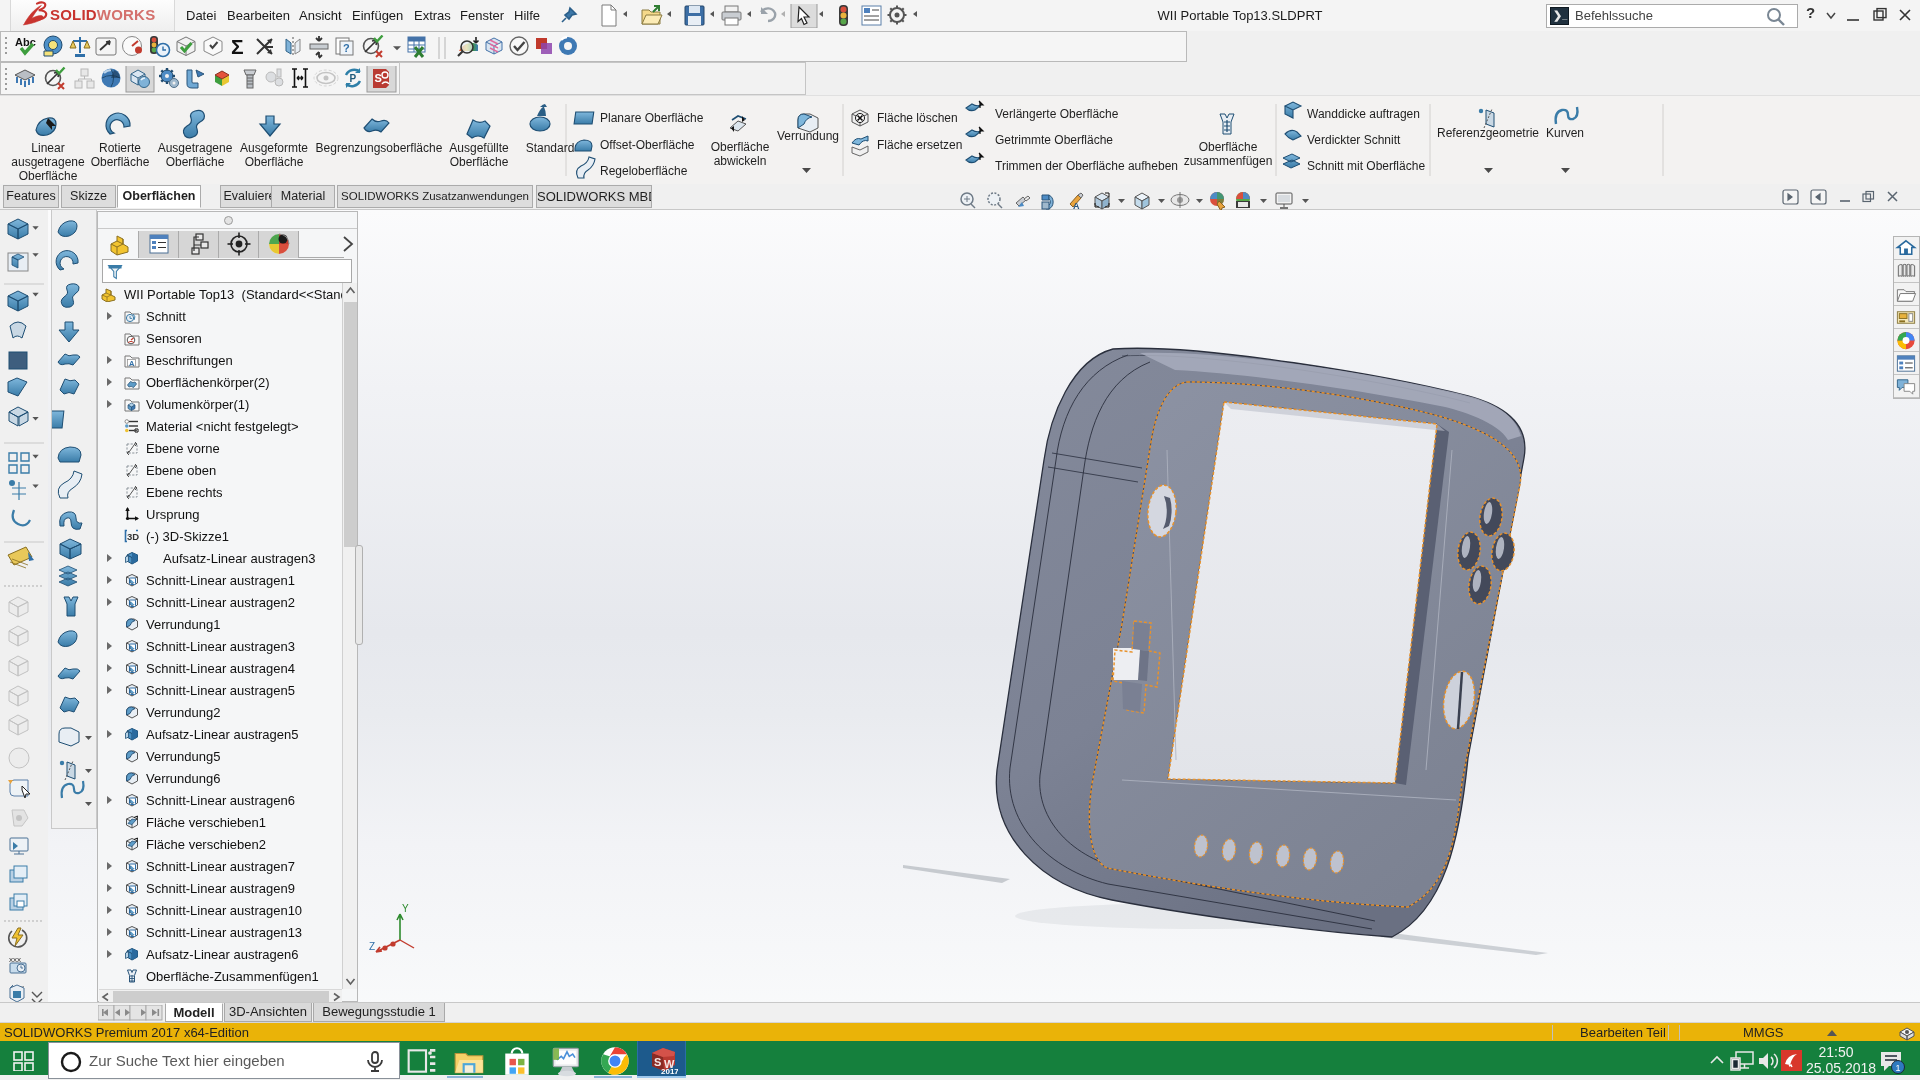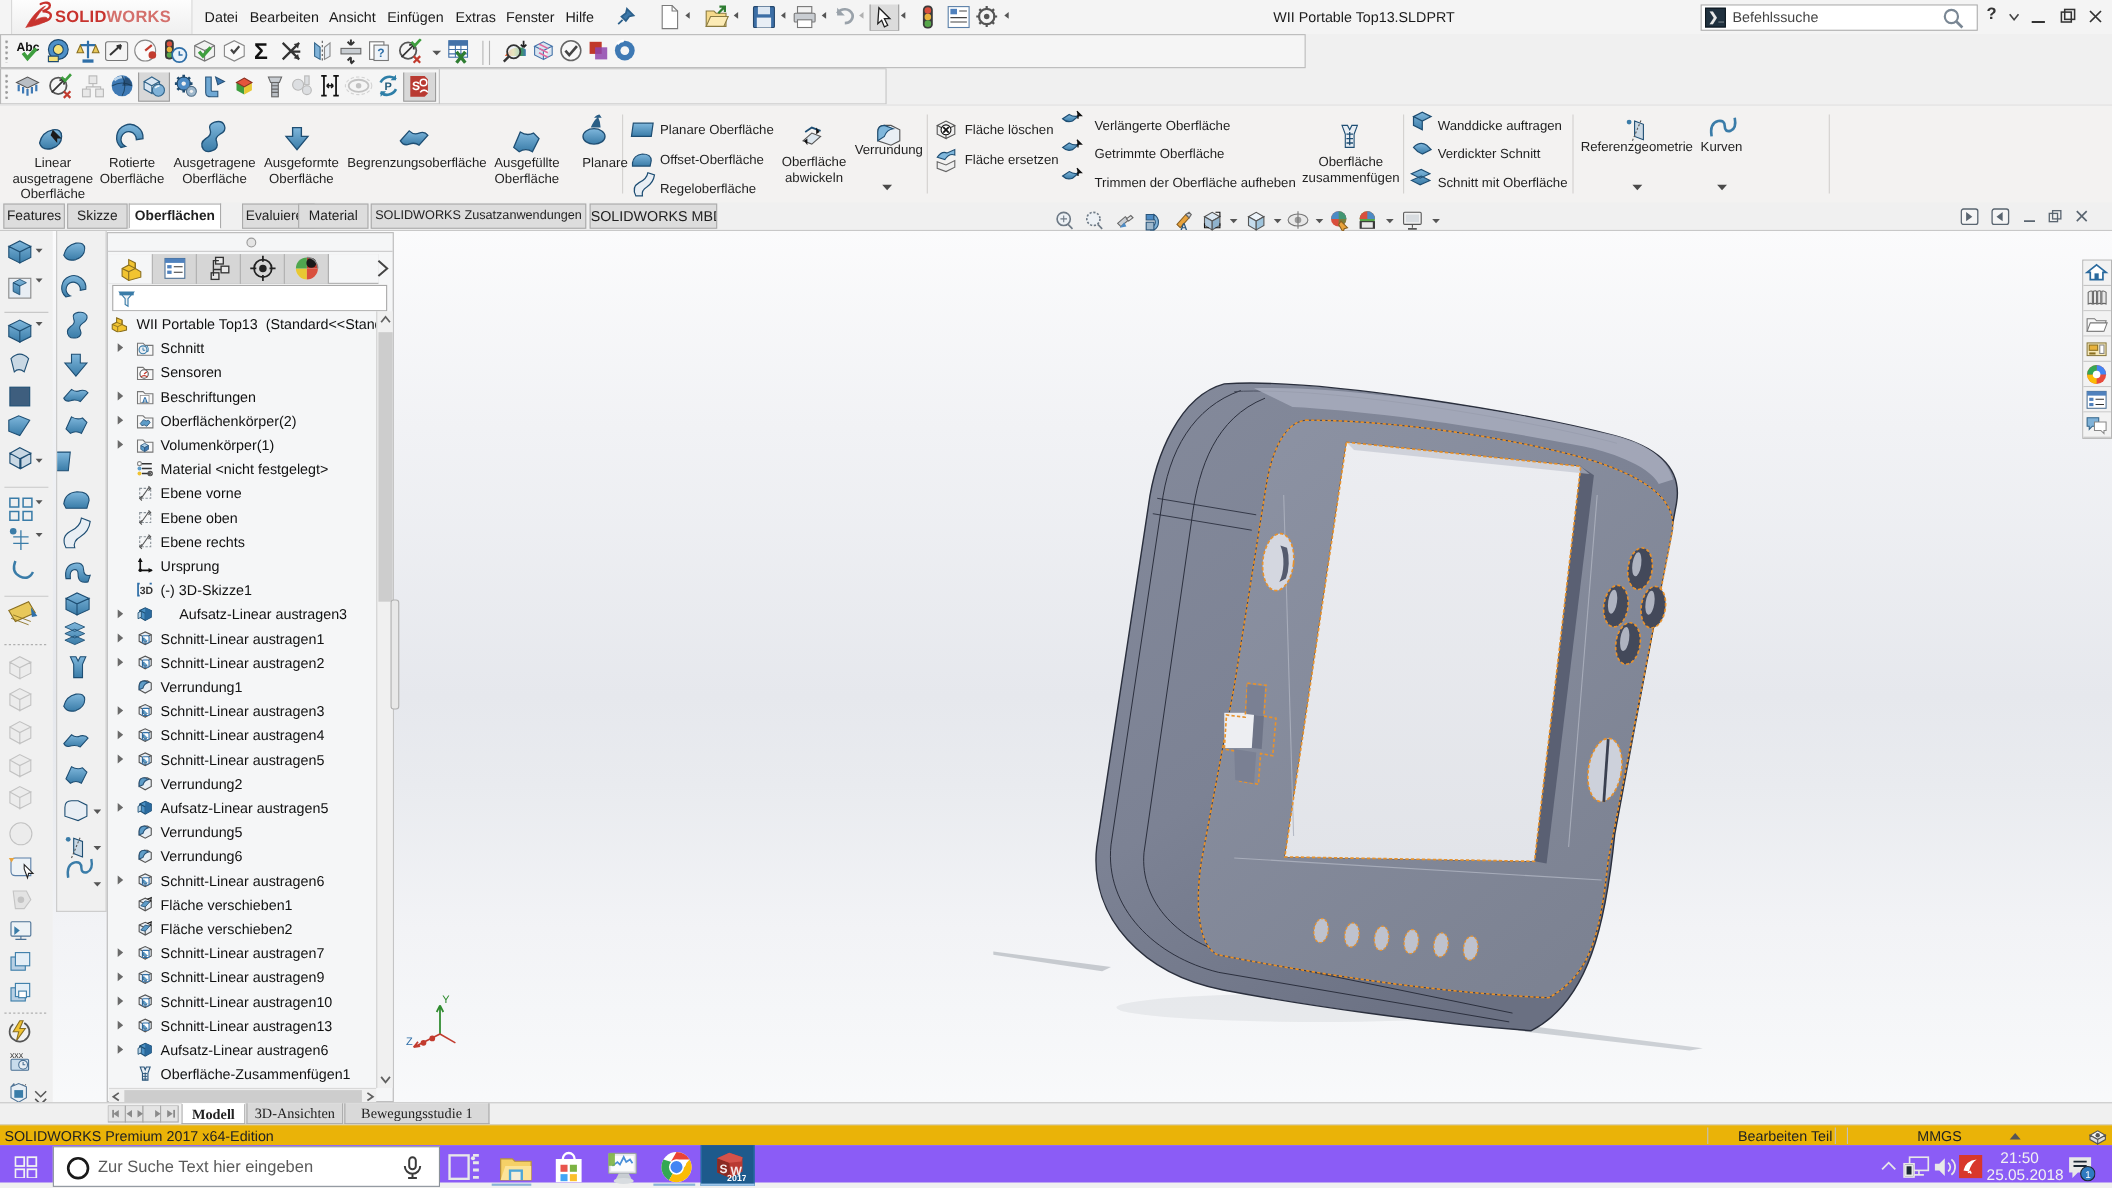--- a/index.html
+++ b/index.html
@@ -38,24 +38,24 @@
 .ftab { position:absolute; top:0; width:40px; height:27px; border-right:1px solid #ABABAB; background:#D6D6D6;}
 .ftab.active { background:#F5F6F7; }
 #filterbox { position:absolute; left:4px; top:47px; width:250px; height:24px; background:#FFFFFF; border:1px solid #A8A8A8; }
 #tree { position:absolute; left:1px; top:71px; width:243px; height:706px; background:#F5F6F7; font-size:13px; color:#111; overflow:hidden; }
 #tree span { white-space:nowrap; }
 .texp { position:absolute; width:0; height:0; border-top:4px solid transparent; border-bottom:4px solid transparent; border-left:5px solid #6A6A6A; }
 
 #rrail { left:1893px; top:236px; width:27px; height:163px; background:#EDEDED; border:1px solid #B5B5B5; }
 .rcell { position:absolute; left:0px; width:25px; height:23px; border-bottom:1px solid #C4C4C4; background:#F2F2F2;}
 
-#btabs { left:0; top:1002px; width:1920px; height:20px; background:#F0F0F0; border-top:1px solid #C8C8C8;font-family:Liberation Serif, serif;}
+#btabs { left:0; top:1002px; width:1920px; height:20px; background:#F0F0F0; border-top:1px solid #C8C8C8;}
 .btab { position:absolute; top:0px; height:19px; background:#D9D9D9; border:1px solid #A9A9A9; border-top:none; font-size:13px; color:#222; text-align:center; line-height:18px;}
 #statusbar { left:0; top:1022px; width:1920px; height:19px; background:#eab308; border-top:1px solid #D5D5D5; font-size:13px; color:#222;}
-#taskbar { left:0; top:1041px; width:1920px; height:34px; background:#8b5cf6; }
+#taskbar { left:0; top:1041px; width:1920px; height:34px; background:#15803d; }
 #tsearch { position:absolute; left:48px; top:1px; width:352px; height:37px; background:#FFFFFF; border:1px solid #8A9199; font-size:15px; color:#5A5A5A; }
 .ticon { position:absolute; top:4px; width:32px; height:32px; }
 </style>
 </head>
 <body>
 <div id="app">
   <div id="menubar" class="abs"></div>
   <div id="logo" class="abs">
     <svg width="163" height="31" viewBox="0 0 163 31">
       <g fill="none" stroke="#C8332E" stroke-linecap="round" transform="translate(11,1) scale(0.88)">
@@ -494,21 +494,21 @@
       <path d="M1556 28 q-2-12 6-14 q6-1 6 5 q0 5 5 4 q6-2 4-12" fill="none" stroke="#3A7CA8" stroke-width="2.4"></path>
 
       <path d="M802 72 h9 l-4.5 5 Z M1484 72 h9 l-4.5 5 Z M1561 72 h9 l-4.5 5 Z" fill="#4A4A4A"></path>
     </svg>
     <div class="rlabel" style="left:2px;top:45px;width:92px">Linear<br>ausgetragene<br>Oberfläche</div>
     <div class="rlabel" style="left:74px;top:45px;width:92px">Rotierte<br>Oberfläche</div>
     <div class="rlabel" style="left:146px;top:45px;width:98px">Ausgetragene<br>Oberfläche</div>
     <div class="rlabel" style="left:226px;top:45px;width:96px">Ausgeformte<br>Oberfläche</div>
     <div class="rlabel" style="left:306px;top:45px;width:146px">Begrenzungsoberfläche</div>
     <div class="rlabel" style="left:432px;top:45px;width:94px">Ausgefüllte<br>Oberfläche</div>
-    <div class="rlabel" style="left:512px;top:45px;width:76px">Planare</div>
+    <div class="rlabel" style="left:512px;top:45px;width:76px">Standard</div>
     <div class="rsmall" style="left:600px;top:15px">Planare Oberfläche</div>
     <div class="rsmall" style="left:600px;top:42px">Offset-Oberfläche</div>
     <div class="rsmall" style="left:600px;top:68px">Regeloberfläche</div>
     <div class="rlabel" style="left:690px;top:44px;width:100px">Oberfläche<br>abwickeln</div>
     <div class="rlabel" style="left:764px;top:33px;width:88px">Verrundung</div>
     <div class="rsmall" style="left:877px;top:15px">Fläche löschen</div>
     <div class="rsmall" style="left:877px;top:42px">Fläche ersetzen</div>
     <div class="rsmall" style="left:995px;top:11px">Verlängerte Oberfläche</div>
     <div class="rsmall" style="left:995px;top:37px">Getrimmte Oberfläche</div>
     <div class="rsmall" style="left:995px;top:63px">Trimmen der Oberfläche aufheben</div>

